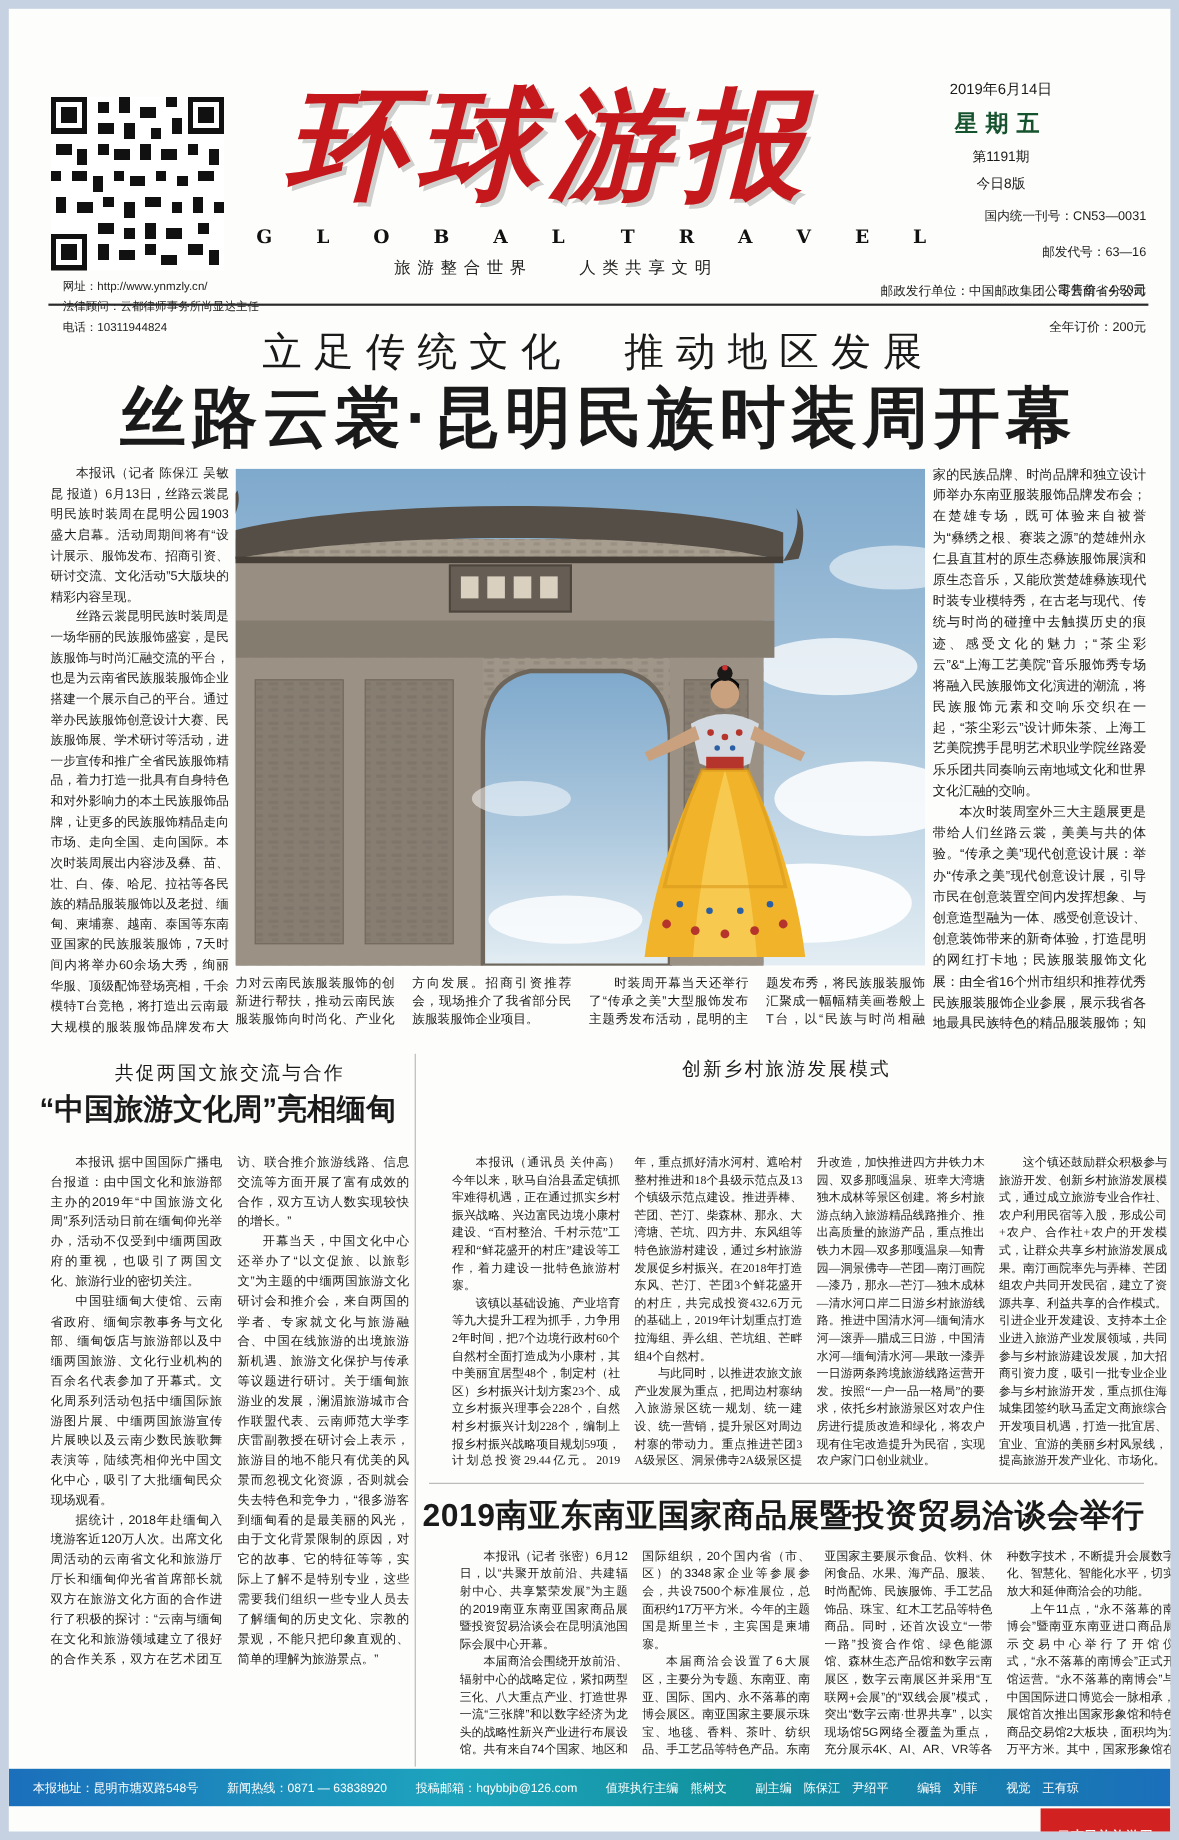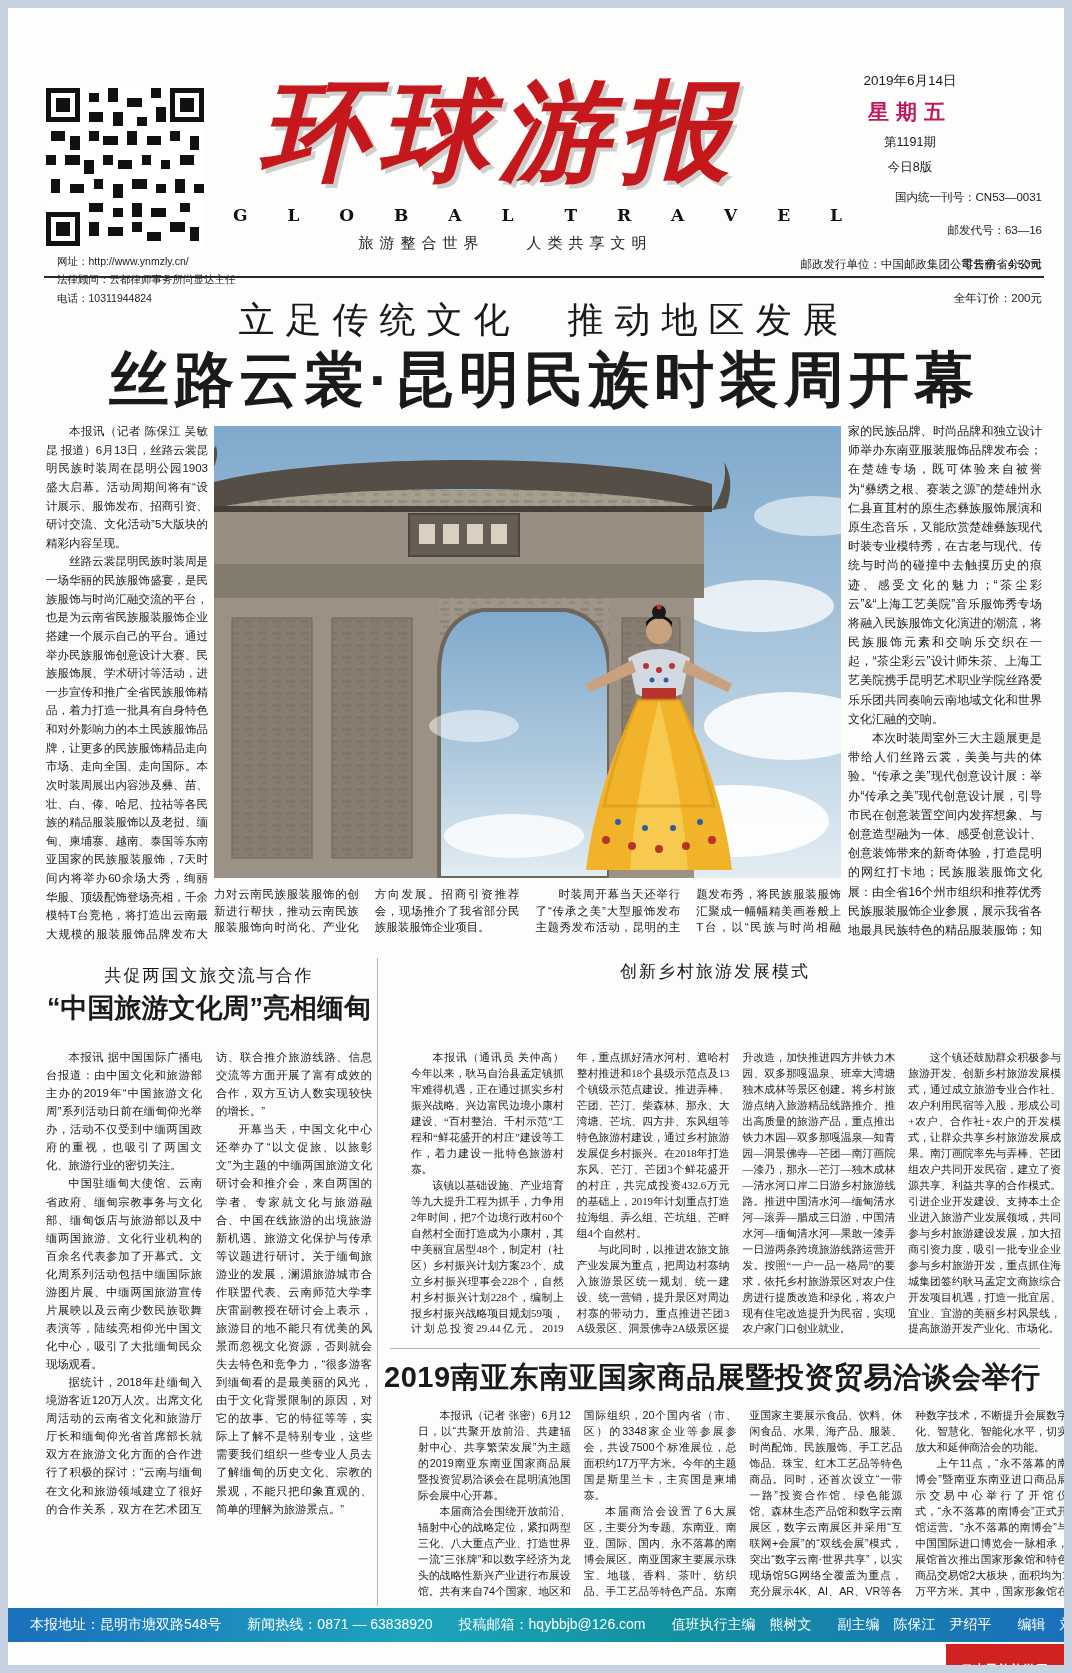--- a/index.html
+++ b/index.html
@@ -16,21 +16,21 @@
     font-family:"DejaVu Serif","Liberation Serif",serif;font-weight:bold;
     font-size:110px;line-height:1.15;letter-spacing:10px;color:#c5181c;
     text-shadow:4px 4px 0 rgba(120,120,120,.35);white-space:nowrap;font-style:italic;}
   .masthead-en{left:225px;top:196px;width:545px;text-align:center;
     font-family:"DejaVu Serif","Liberation Serif",serif;font-weight:bold;
     font-size:17px;letter-spacing:17px;color:#111;white-space:nowrap;}
   .slogan{left:225px;top:226px;width:545px;text-align:center;font-size:15px;
     letter-spacing:6px;color:#222;white-space:nowrap;}
   .pub-top{left:770px;top:64px;width:264px;text-align:center;}
   .pub-date{font-size:13.5px;margin:0 0 8px 0;}
-  .pub-weekday{font-size:21px;font-weight:bold;color:#be185d;letter-spacing:7px;margin:0 0 8px 0;}
+  .pub-weekday{font-size:21px;font-weight:bold;color:#14532d;letter-spacing:7px;margin:0 0 8px 0;}
   .pub-issue,.pub-pages{font-size:12.5px;margin:0 0 8px 0;}
   .pub-mid{left:770px;top:166px;width:264px;text-align:right;font-size:11.5px;line-height:1.95;}
   .pub-dist{left:620px;top:249px;width:414px;text-align:right;font-size:11.5px;}
   .header-rule{left:36px;top:268px;width:1000px;height:2px;background:#2a2a2a;}
   
   .lead-kicker{left:0;top:288px;width:1072px;text-align:center;font-size:36px;
     letter-spacing:11px;font-weight:500;white-space:nowrap;}
   .lead-headline{left:0;top:332px;width:1072px;text-align:center;font-size:60px;
     font-weight:900;letter-spacing:5px;white-space:nowrap;}
   .coltext{text-align:justify;word-break:break-all;overflow:hidden;}
@@ -40,40 +40,40 @@
   .lead-right p:first-child{text-indent:0;}
   .photo{left:206px;top:418px;width:627px;height:452px;overflow:hidden;}
   .photo-strip{left:206px;top:878px;width:627px;height:52px;
     column-count:4;column-gap:16px;font-size:11.5px;line-height:1.45;}
   .photo-strip p:first-child{text-indent:0;}
   
   .vrule{left:369px;top:950px;width:1px;height:648px;background:#b5b5b5;}
   .hrule-expo{left:382px;top:1340px;width:650px;height:1px;background:#b5b5b5;}
   
   .my-kicker{left:38px;top:956px;width:326px;text-align:center;font-size:17px;letter-spacing:2px;}
-  .my-headline{left:28px;top:982px;width:346px;text-align:center;font-size:27px;
+  .my-headline{left:28px;top:982px;width:346px;text-align:left;font-size:27px;
     font-weight:900;letter-spacing:0px;white-space:nowrap;}
   .my-body{left:38px;top:1040px;width:326px;height:558px;
     column-count:2;column-gap:14px;font-size:11.3px;line-height:1.6;}
   
   .md-kicker{left:382px;top:952px;width:650px;text-align:center;font-size:17px;letter-spacing:2px;}
   .md-headline{left:382px;top:978px;width:650px;text-align:center;font-size:38px;
     font-weight:900;letter-spacing:6px;white-space:nowrap;}
   .md-body{left:403px;top:1042px;width:650px;height:290px;
     column-count:4;column-gap:13px;font-size:10.8px;line-height:1.48;font-family:Liberation Serif, serif;}
   
   .ex-headline{left:376px;top:1350px;width:650px;text-align:center;font-size:29px;
     font-weight:900;letter-spacing:0.5px;white-space:nowrap;}
   .ex-body{left:382px;top:1400px;width:650px;height:200px;
     column-count:4;column-gap:13px;font-size:10.8px;line-height:1.48;margin-left:28px;}
   
   .footer-bar{left:0;top:1600px;width:1056px;height:34px;
     background:linear-gradient(90deg,#1b6fbb 0%,#1da4bd 38%,#12929f 62%,#1b6fbb 100%);
     color:#fff;display:flex;align-items:center;padding:0 22px;box-sizing:border-box;}
-  .footer-bar p{display:inline;margin:0 26px 0 0;font-size:14px;text-indent:0;white-space:nowrap;}
+  .footer-bar p{display:inline;margin:0 26px 0 0;font-size:11px;text-indent:0;white-space:nowrap;}
   .corner-badge{left:938px;top:1636px;width:118px;height:21px;background:#d12120;color:#fff;
     text-align:center;padding-top:18px;}
   .corner-badge .t{font-size:11.5px;font-weight:bold;letter-spacing:1px;margin:0;}
   .corner-url{left:938px;top:1657px;width:118px;text-align:center;font-size:9px;color:#d12120;margin:0;}
 </style>
 </head>
 <body>
 
 <div class="page">
 

